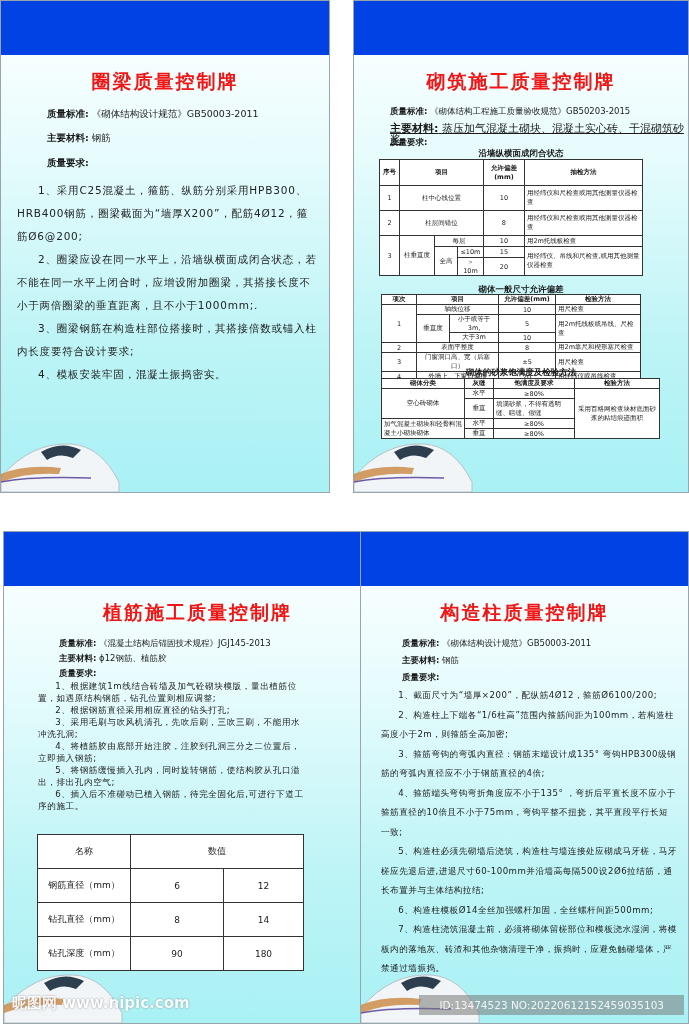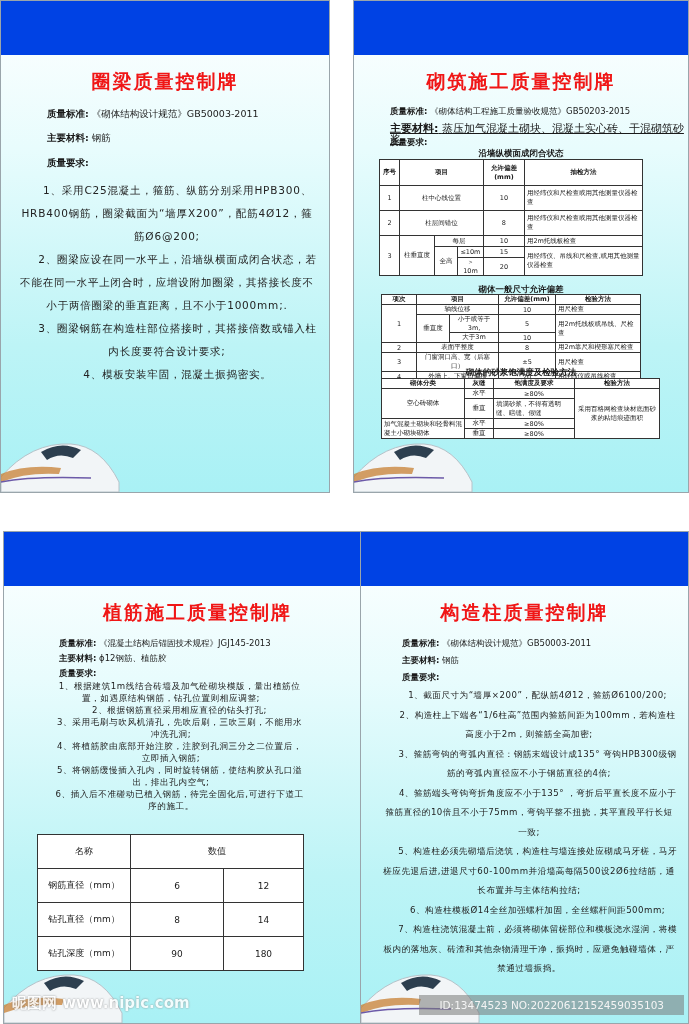--- a/index.html
+++ b/index.html
@@ -5,21 +5,21 @@
   html, body { margin:0; padding:0; }
   body { width:689px; height:1024px; background:#ffffff; position:relative; overflow:hidden;
          font-family:"DejaVu Sans","Liberation Sans",sans-serif; color:#1a1a1a; }
   .panel { position:absolute; border:1px solid #9aa5ab; box-sizing:border-box; overflow:hidden;
            background:linear-gradient(to bottom,#ffffff 0%,#e8fcfd 30%,#bdf4f6 70%,#a9f1f5 100%); }
   .panel .hdr { position:absolute; left:0; top:0; right:0; height:54px; background:#0042e4; }
   .title { position:absolute; left:0; right:0; text-align:center; color:#f01616; font-weight:bold;
            font-size:19px; letter-spacing:2px; }
   .meta { position:absolute; font-size:9.5px; line-height:1; }
   .meta b { font-weight:bold; }
-  .para { position:absolute; font-size:10px; color:#222;text-align:center; }
+  .para { position:absolute; font-size:10px; color:#222; }
   .para p { margin:0; text-indent:2em; }
   .train { position:absolute; bottom:0; left:0; width:120px; height:70px; }
   table { border-collapse:collapse; position:absolute; background:#fff; }
   td, th { border:1px solid #333; text-align:center; padding:0 2px; font-weight:normal; }
   .caption { position:absolute; text-align:center; font-weight:bold; font-size:8.5px; }
   .t-small td { font-size:6.5px; }
   .t-small th { font-size:6.5px; font-weight:bold; }
   .left { text-align:left !important; }
   .watermark { position:absolute; font-size:15px; font-weight:bold; color:#ffffff; opacity:0.85;
                text-shadow:0 0 2px #777; }

